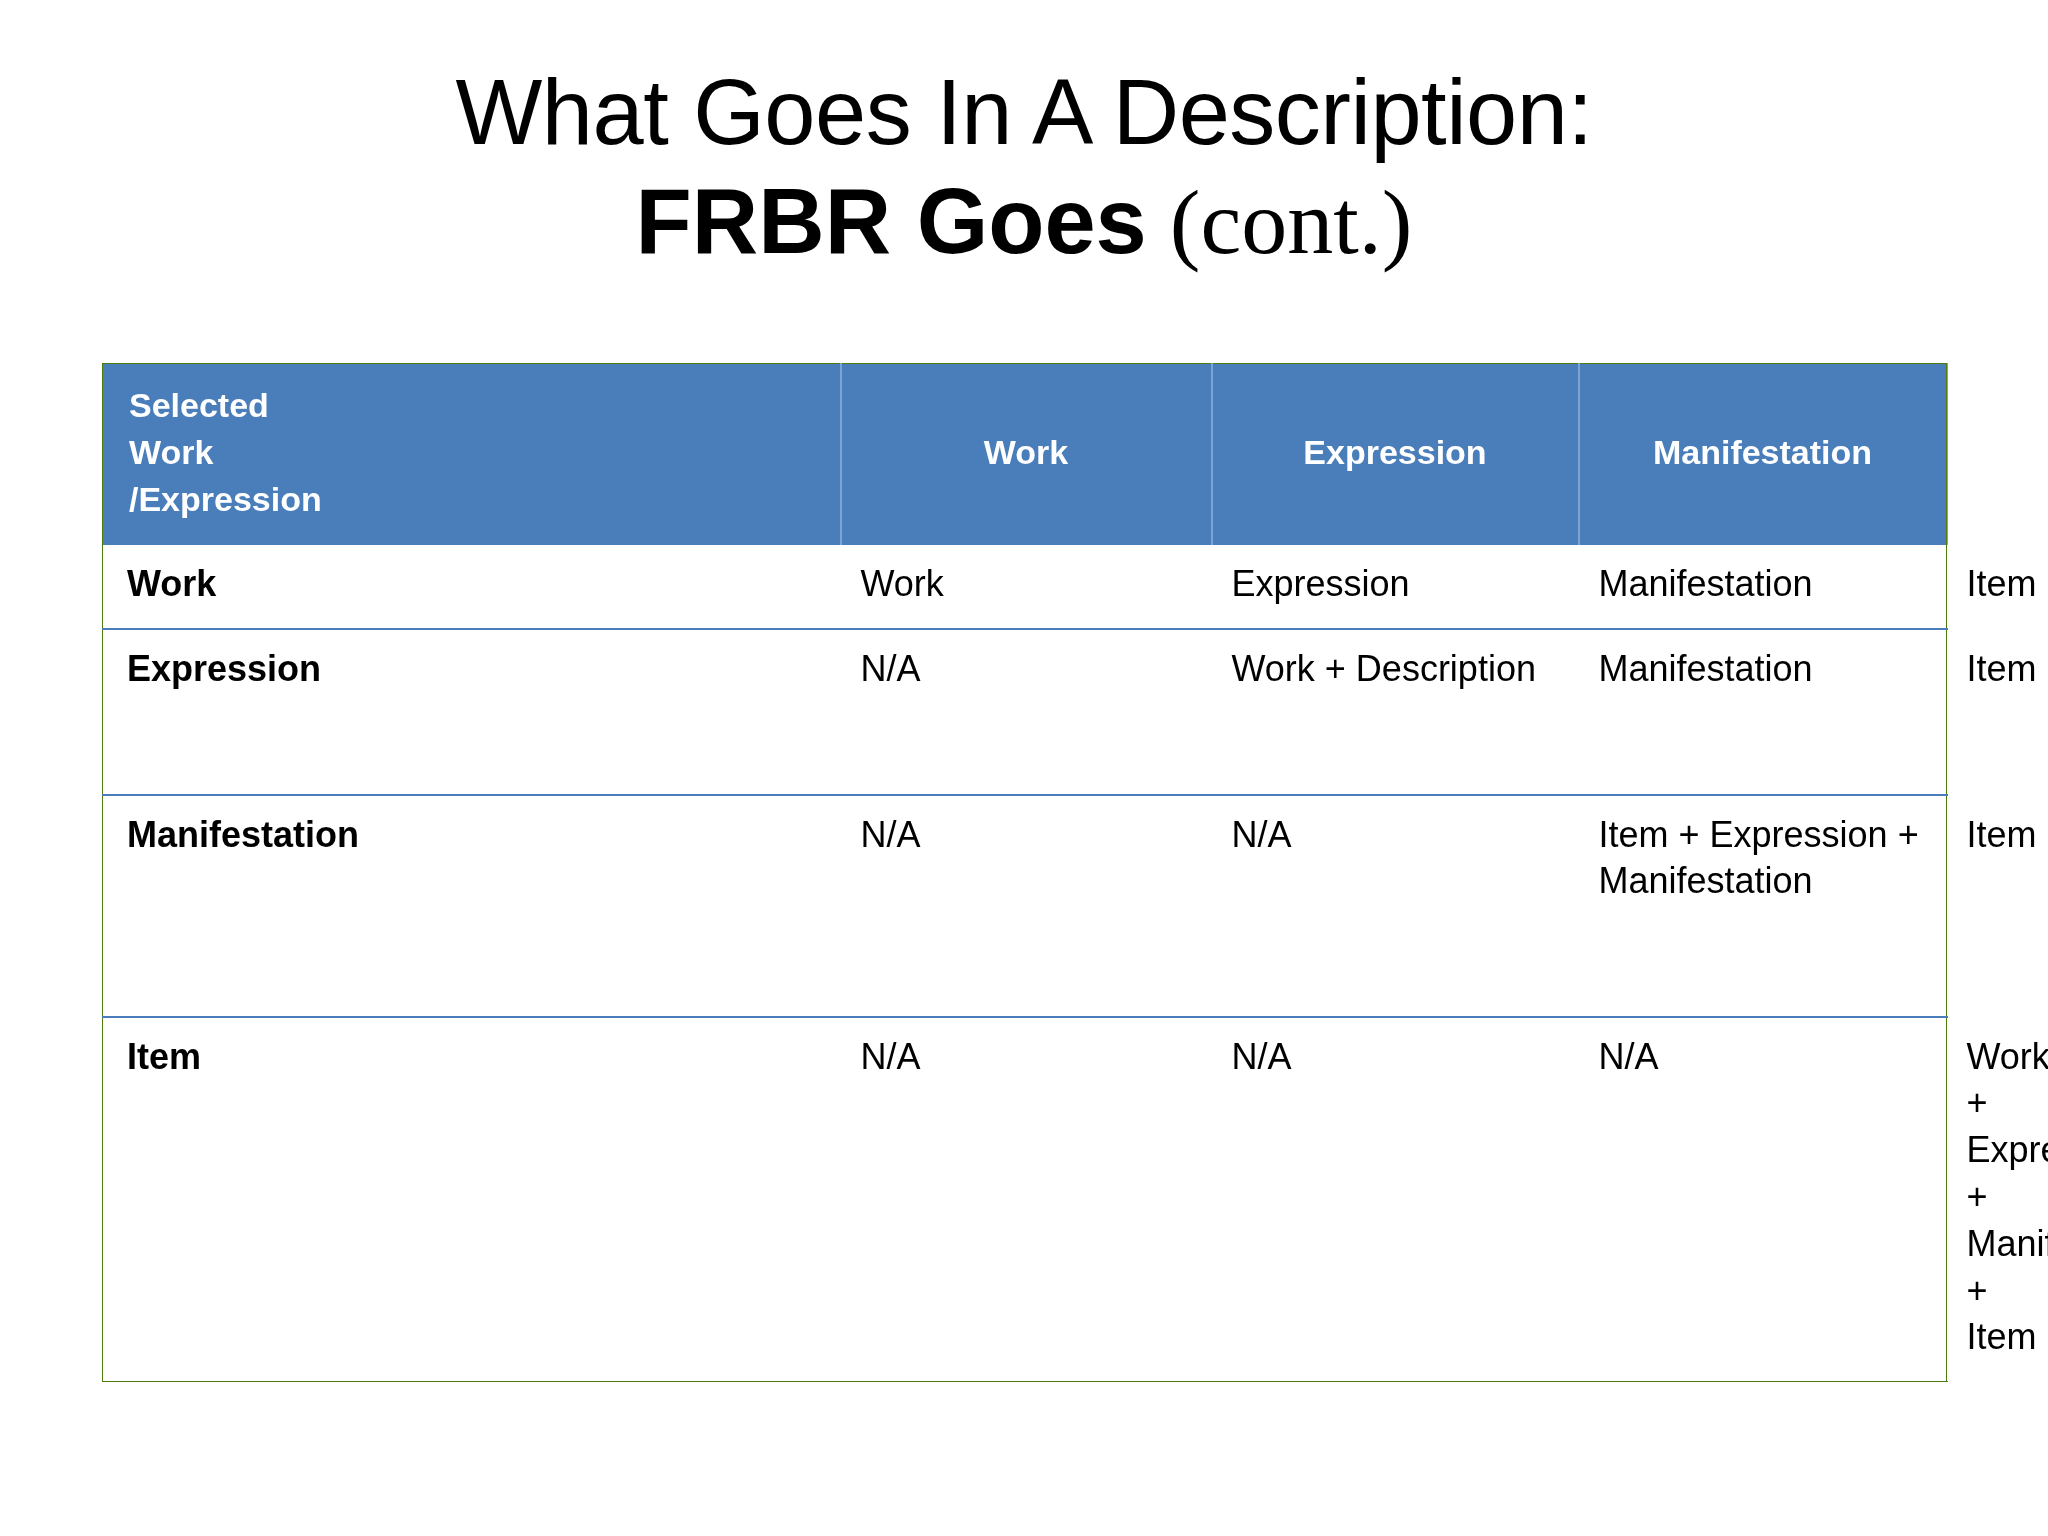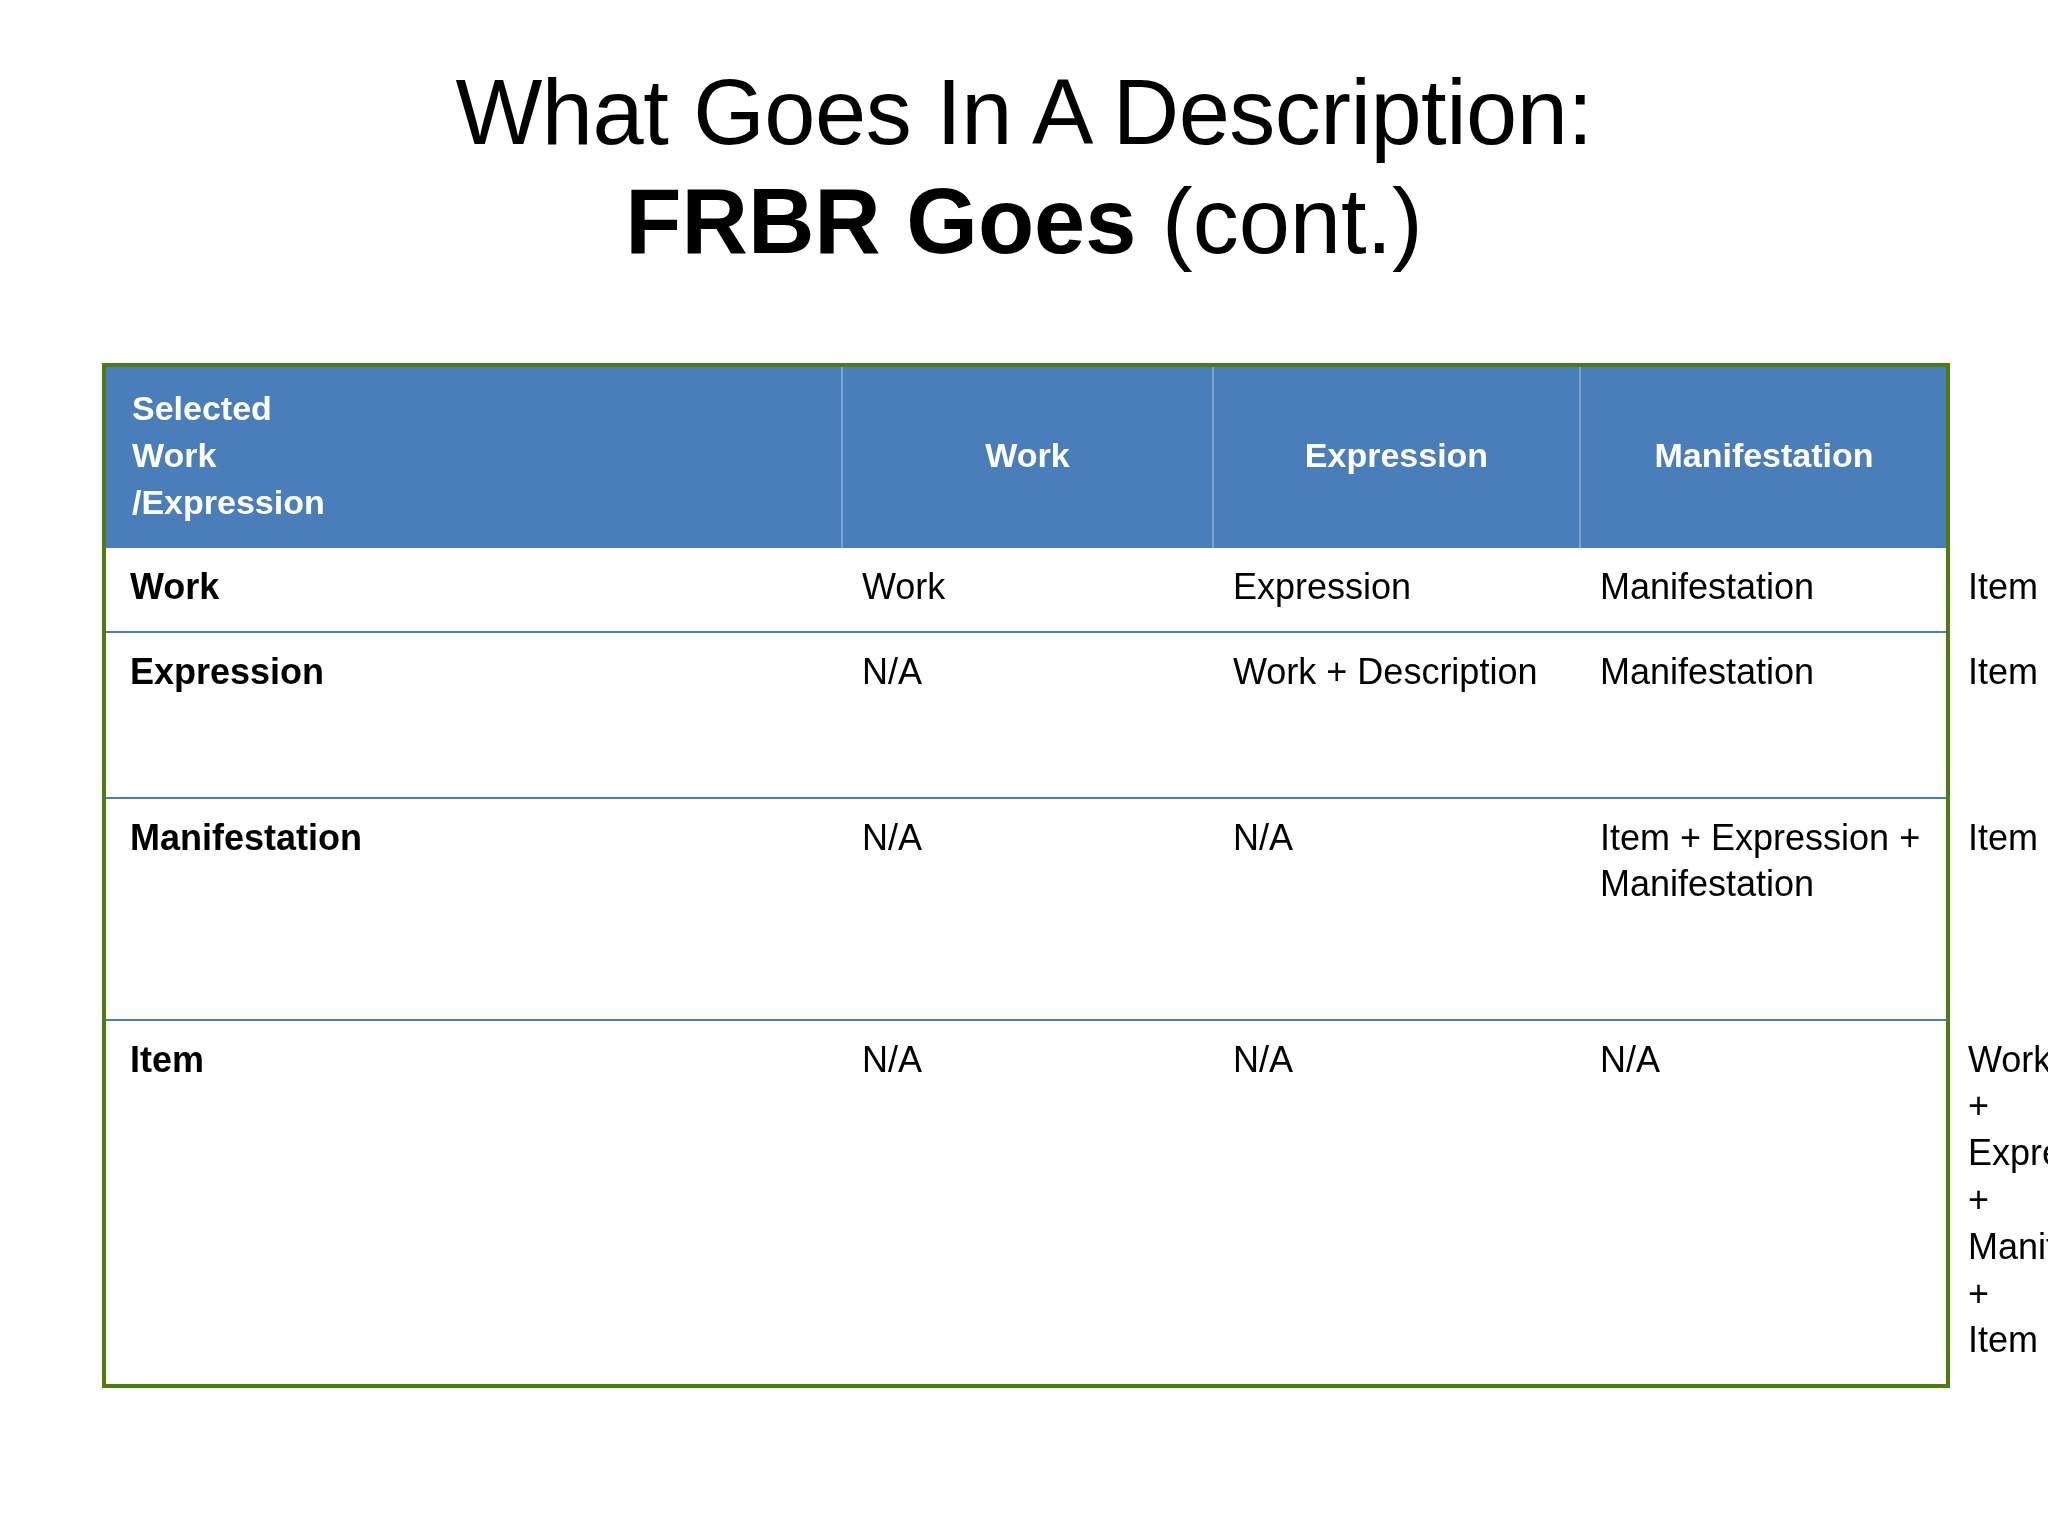--- a/index.html
+++ b/index.html
@@ -42,31 +42,32 @@
   .title-line-2 {
     font-size: 92px;
     line-height: 1.18;
     white-space: nowrap;
   }
   .title-strong {
     font-weight: 700;
   }
   .title-normal {
     font-weight: 400;
+    font-family: Liberation Serif, serif;
   }
 
   
   .frbr-table {
     position: absolute;
     left: 102px;
     top: 363px;
     width: 1844px;
     border-collapse: collapse;
     table-layout: fixed;
-    border: 4px solid #4d7c0f;
+    border: 1px solid #4d7c0f;
   }
   .frbr-table col.c0 { width: 738px; }
   .frbr-table col.c1 { width: 371px; }
   .frbr-table col.c2 { width: 367px; }
   .frbr-table col.c3 { width: 368px; }
 
   .frbr-table thead th {
     background: #4A7EBB;
     color: #ffffff;
     font-weight: 700;

